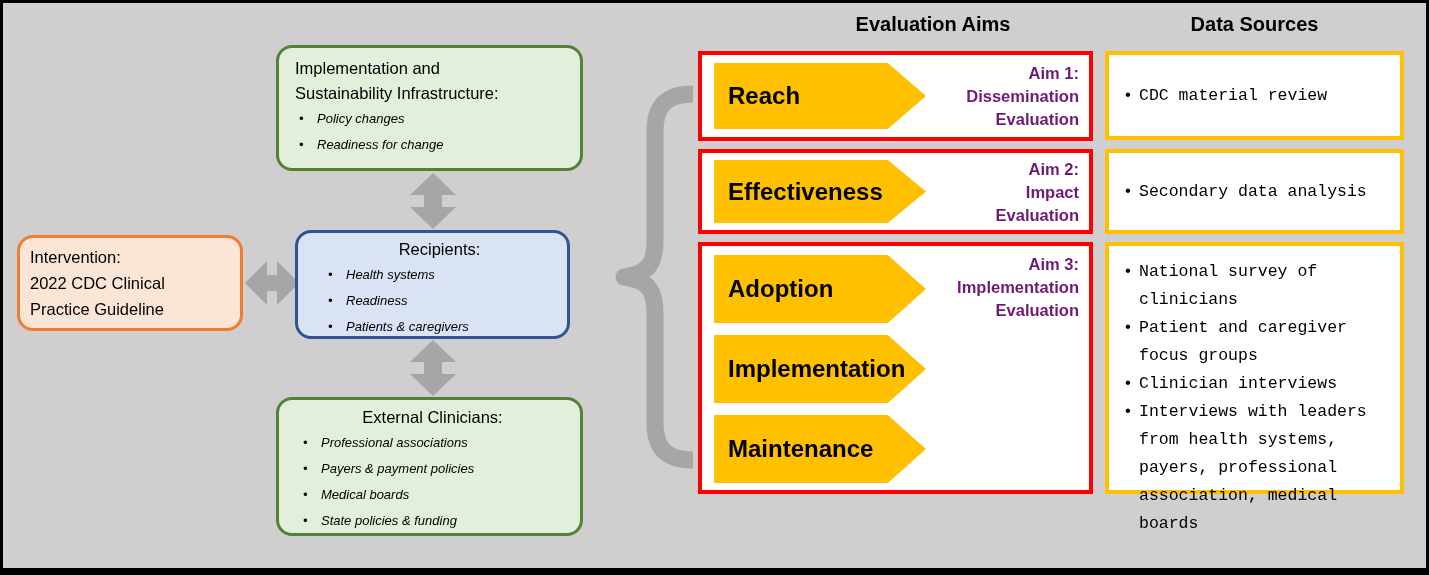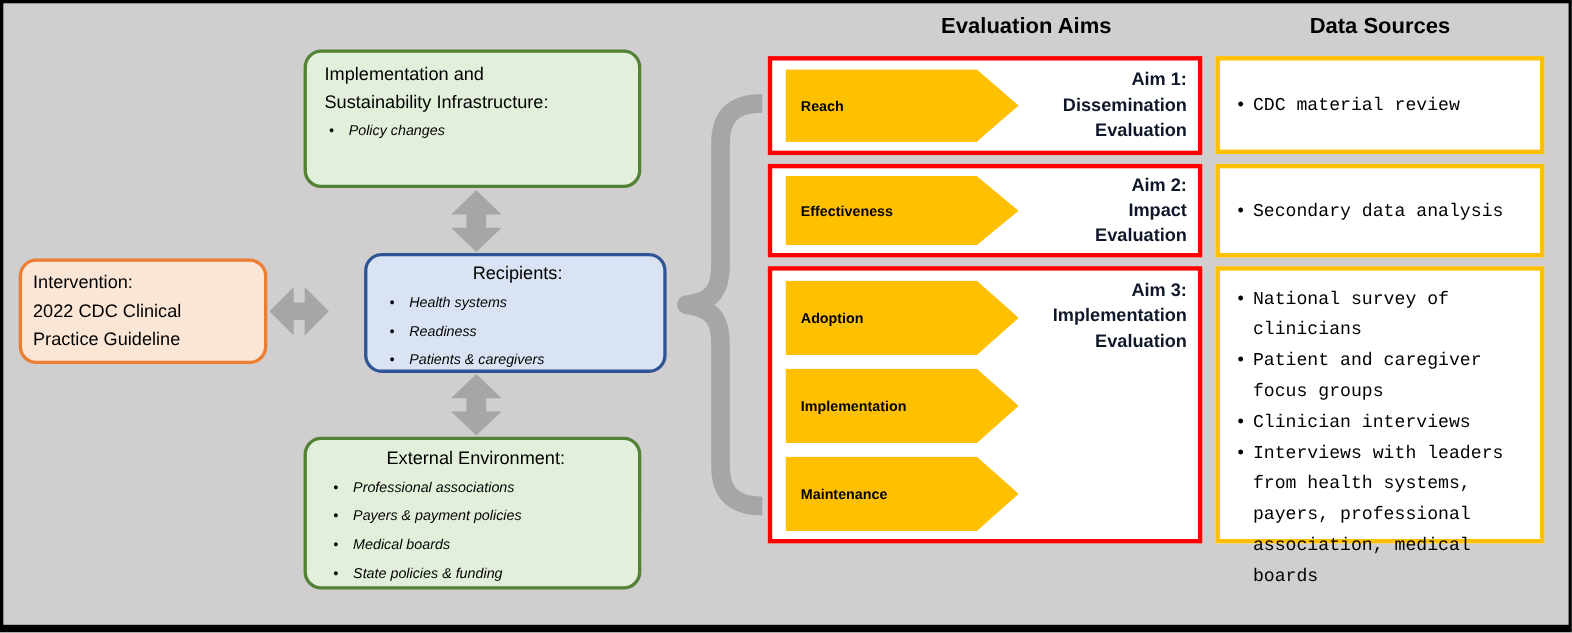--- a/index.html
+++ b/index.html
@@ -37,25 +37,25 @@
   .red-box  { position: absolute; left: 695px; width: 395px; background: #fff; border: 4px solid #FF0000; }
   .gold-box { position: absolute; left: 1102px; width: 299px; background: #fff; border: 4px solid #FFC000; }
 
   .gold-arrow {
     position: absolute; left: 12px; background: #FFC000;
     width: 212px;
     clip-path: polygon(0 0, 82% 0, 100% 50%, 82% 100%, 0 100%);
     display: flex; align-items: center;
   }
   .gold-arrow .arrow-label {
-    font-weight: bold; font-size: 13px; padding-left: 14px; white-space: nowrap;
+    font-weight: bold; font-size: 24px; padding-left: 14px; white-space: nowrap;
   }
 
   .aim-text {
-    position: absolute; right: 10px; color: #0f172a; font-weight: bold;
+    position: absolute; right: 10px; color: #701a75; font-weight: bold;
     font-size: 16.5px; line-height: 23px; text-align: right;
   }
   .aim-center { top: 50%; transform: translateY(-50%); }
   .aim-top { top: 7px; }
 
   
   .ds-center { position: absolute; left: 0; right: 0; top: 50%; transform: translateY(-50%); padding: 0 8px 0 12px; }
   .ds-list { position: absolute; left: 0; right: 0; top: 12px; padding: 0 6px 0 12px; }
   .ds-bullet { position: relative; font-size: 16.5px; line-height: 28px; padding-left: 18px; font-family: Liberation Mono, monospace; }
   .ds-bullet::before { content: "\2022"; position: absolute; left: 2px; }
@@ -83,34 +83,35 @@
       <div class="box-title">Intervention:</div>
       <div class="box-line">2022 CDC Clinical</div>
       <div class="box-line">Practice Guideline</div>
     </div>
 
     <div class="rbox green-box" style="left:273px; top:42px; width:307px; height:126px; padding:8px 8px 0 16px;">
       <div class="box-title t-left">Implementation and</div>
       <div class="box-title t-left">Sustainability Infrastructure:</div>
       <div class="bullets" style="padding-left:0;">
         <div class="bullet">Policy changes</div>
+        <div class="bullet">Readiness for change</div>
       </div>
     </div>
 
-    <div class="rbox blue-box" style="left:292px; top:227px; width:275px; height:109px; padding:4px 4px 0 8px;margin-left:36px;">
+    <div class="rbox blue-box" style="left:292px; top:227px; width:275px; height:109px; padding:4px 4px 0 18px;">
       <div class="box-title t-center">Recipients:</div>
       <div class="bullets" style="padding-left:8px;">
         <div class="bullet">Health systems</div>
         <div class="bullet">Readiness</div>
         <div class="bullet">Patients &amp; caregivers</div>
       </div>
     </div>
 
     <div class="rbox green-box" style="left:273px; top:394px; width:307px; height:139px; padding:5px 4px 0 10px;">
-      <div class="box-title t-center">External Environment:</div>
+      <div class="box-title t-center">External Clinicians:</div>
       <div class="bullets" style="padding-left:10px;">
         <div class="bullet">Professional associations</div>
         <div class="bullet">Payers &amp; payment policies</div>
         <div class="bullet">Medical boards</div>
         <div class="bullet">State policies &amp; funding</div>
       </div>
     </div>
 
     <div class="col-header" style="left:695px; top:10px; width:470px;">Evaluation Aims</div>
     <div class="col-header" style="left:1102px; top:10px; width:299px;">Data Sources</div>

